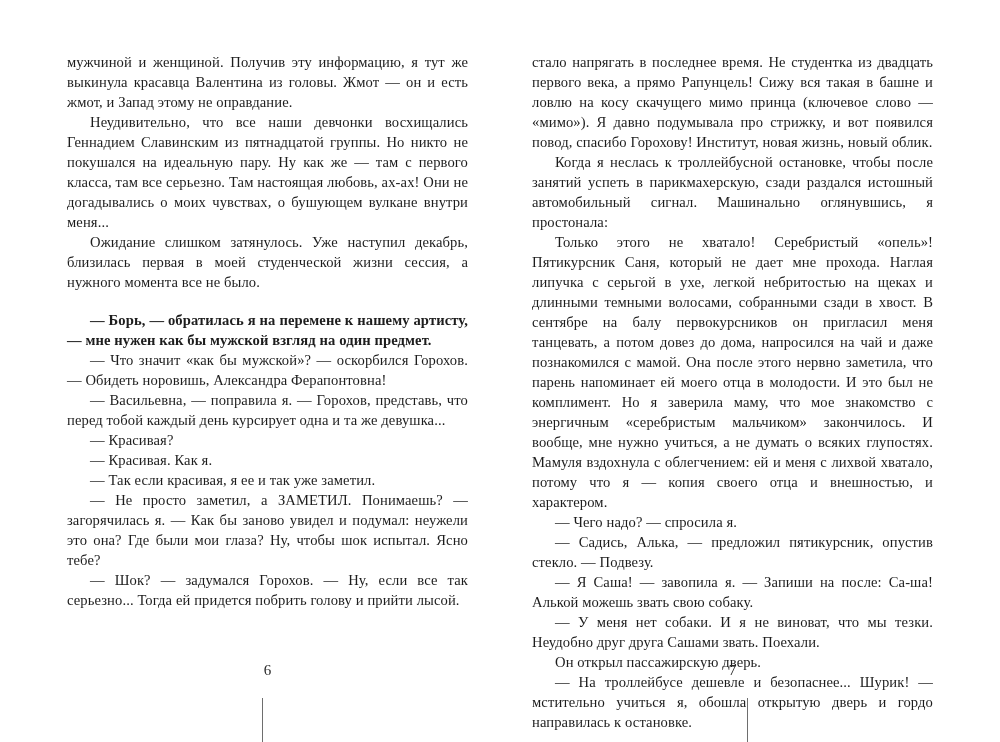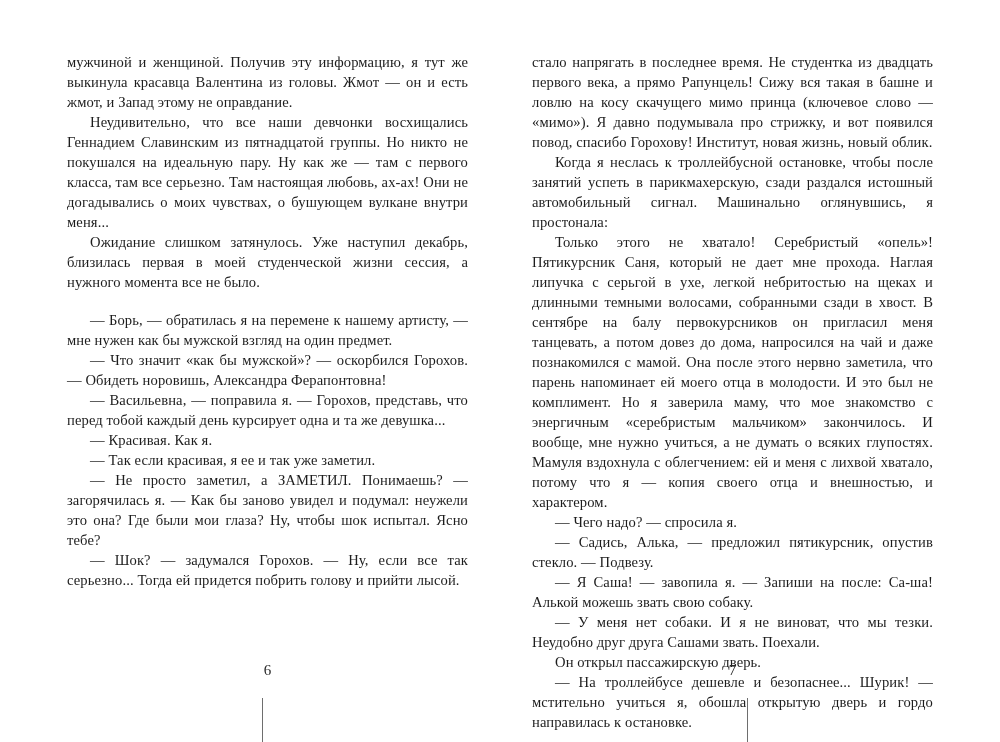--- a/index.html
+++ b/index.html
@@ -25,21 +25,21 @@
   .page-right { left: 532px; }
 
   .page-text p {
     margin: 0;
     font-size: 14.6px;
     line-height: 20px;
     text-align: justify;
     letter-spacing: 0.1px;
   }
   .page-text p.indent { text-indent: 23px; }
-  .page-text p.gap-before { margin-top: 18.4px; }
+  .page-text p.gap-before { margin-top: 18.4px; font-weight: bold; }
 
   .page-number {
     position: absolute;
     top: 662px;
     width: 401px;
     text-align: center;
     font-size: 15px;
     color: #2a2a2a;
   }
   .page-number-left  { left: 67px; }
@@ -61,20 +61,21 @@
 <div class="spread">
 
   <section class="page page-left">
     <div class="page-text">
         <p>мужчиной и женщиной. Получив эту информацию, я тут же выкинула красавца Валентина из головы. Жмот — он и есть жмот, и Запад этому не оправдание.</p>
         <p class="indent">Неудивительно, что все наши девчонки восхищались Геннадием Славинским из пятнадцатой группы. Но никто не покушался на идеальную пару. Ну как же — там с первого класса, там все серьезно. Там настоящая любовь, ах-ах! Они не догадывались о моих чувствах, о бушующем вулкане внутри меня...</p>
         <p class="indent">Ожидание слишком затянулось. Уже наступил декабрь, близилась первая в моей студенческой жизни сессия, а нужного момента все не было.</p>
         <p class="indent gap-before">— Борь, — обратилась я на перемене к нашему артисту, — мне нужен как бы мужской взгляд на один предмет.</p>
         <p class="indent">— Что значит «как бы мужской»? — оскорбился Горохов. — Обидеть норовишь, Александра Ферапонтовна!</p>
         <p class="indent">— Васильевна, — поправила я. — Горохов, представь, что перед тобой каждый день курсирует одна и та же девушка...</p>
+        <p class="indent">— Красивая?</p>
         <p class="indent">— Красивая. Как я.</p>
         <p class="indent">— Так если красивая, я ее и так уже заметил.</p>
         <p class="indent">— Не просто заметил, а ЗАМЕТИЛ. Понимаешь? — загорячилась я. — Как бы заново увидел и подумал: неужели это она? Где были мои глаза? Ну, чтобы шок испытал. Ясно тебе?</p>
         <p class="indent">— Шок? — задумался Горохов. — Ну, если все так серьезно... Тогда ей придется побрить голову и прийти лысой.</p>
       </div>
   </section>
 
   <section class="page page-right">
     <div class="page-text">
         <p>стало напрягать в последнее время. Не студентка из двадцать первого века, а прямо Рапунцель! Сижу вся такая в башне и ловлю на косу скачущего мимо принца (ключевое слово — «мимо»). Я давно подумывала про стрижку, и вот появился повод, спасибо Горохову! Институт, новая жизнь, новый облик.</p>

